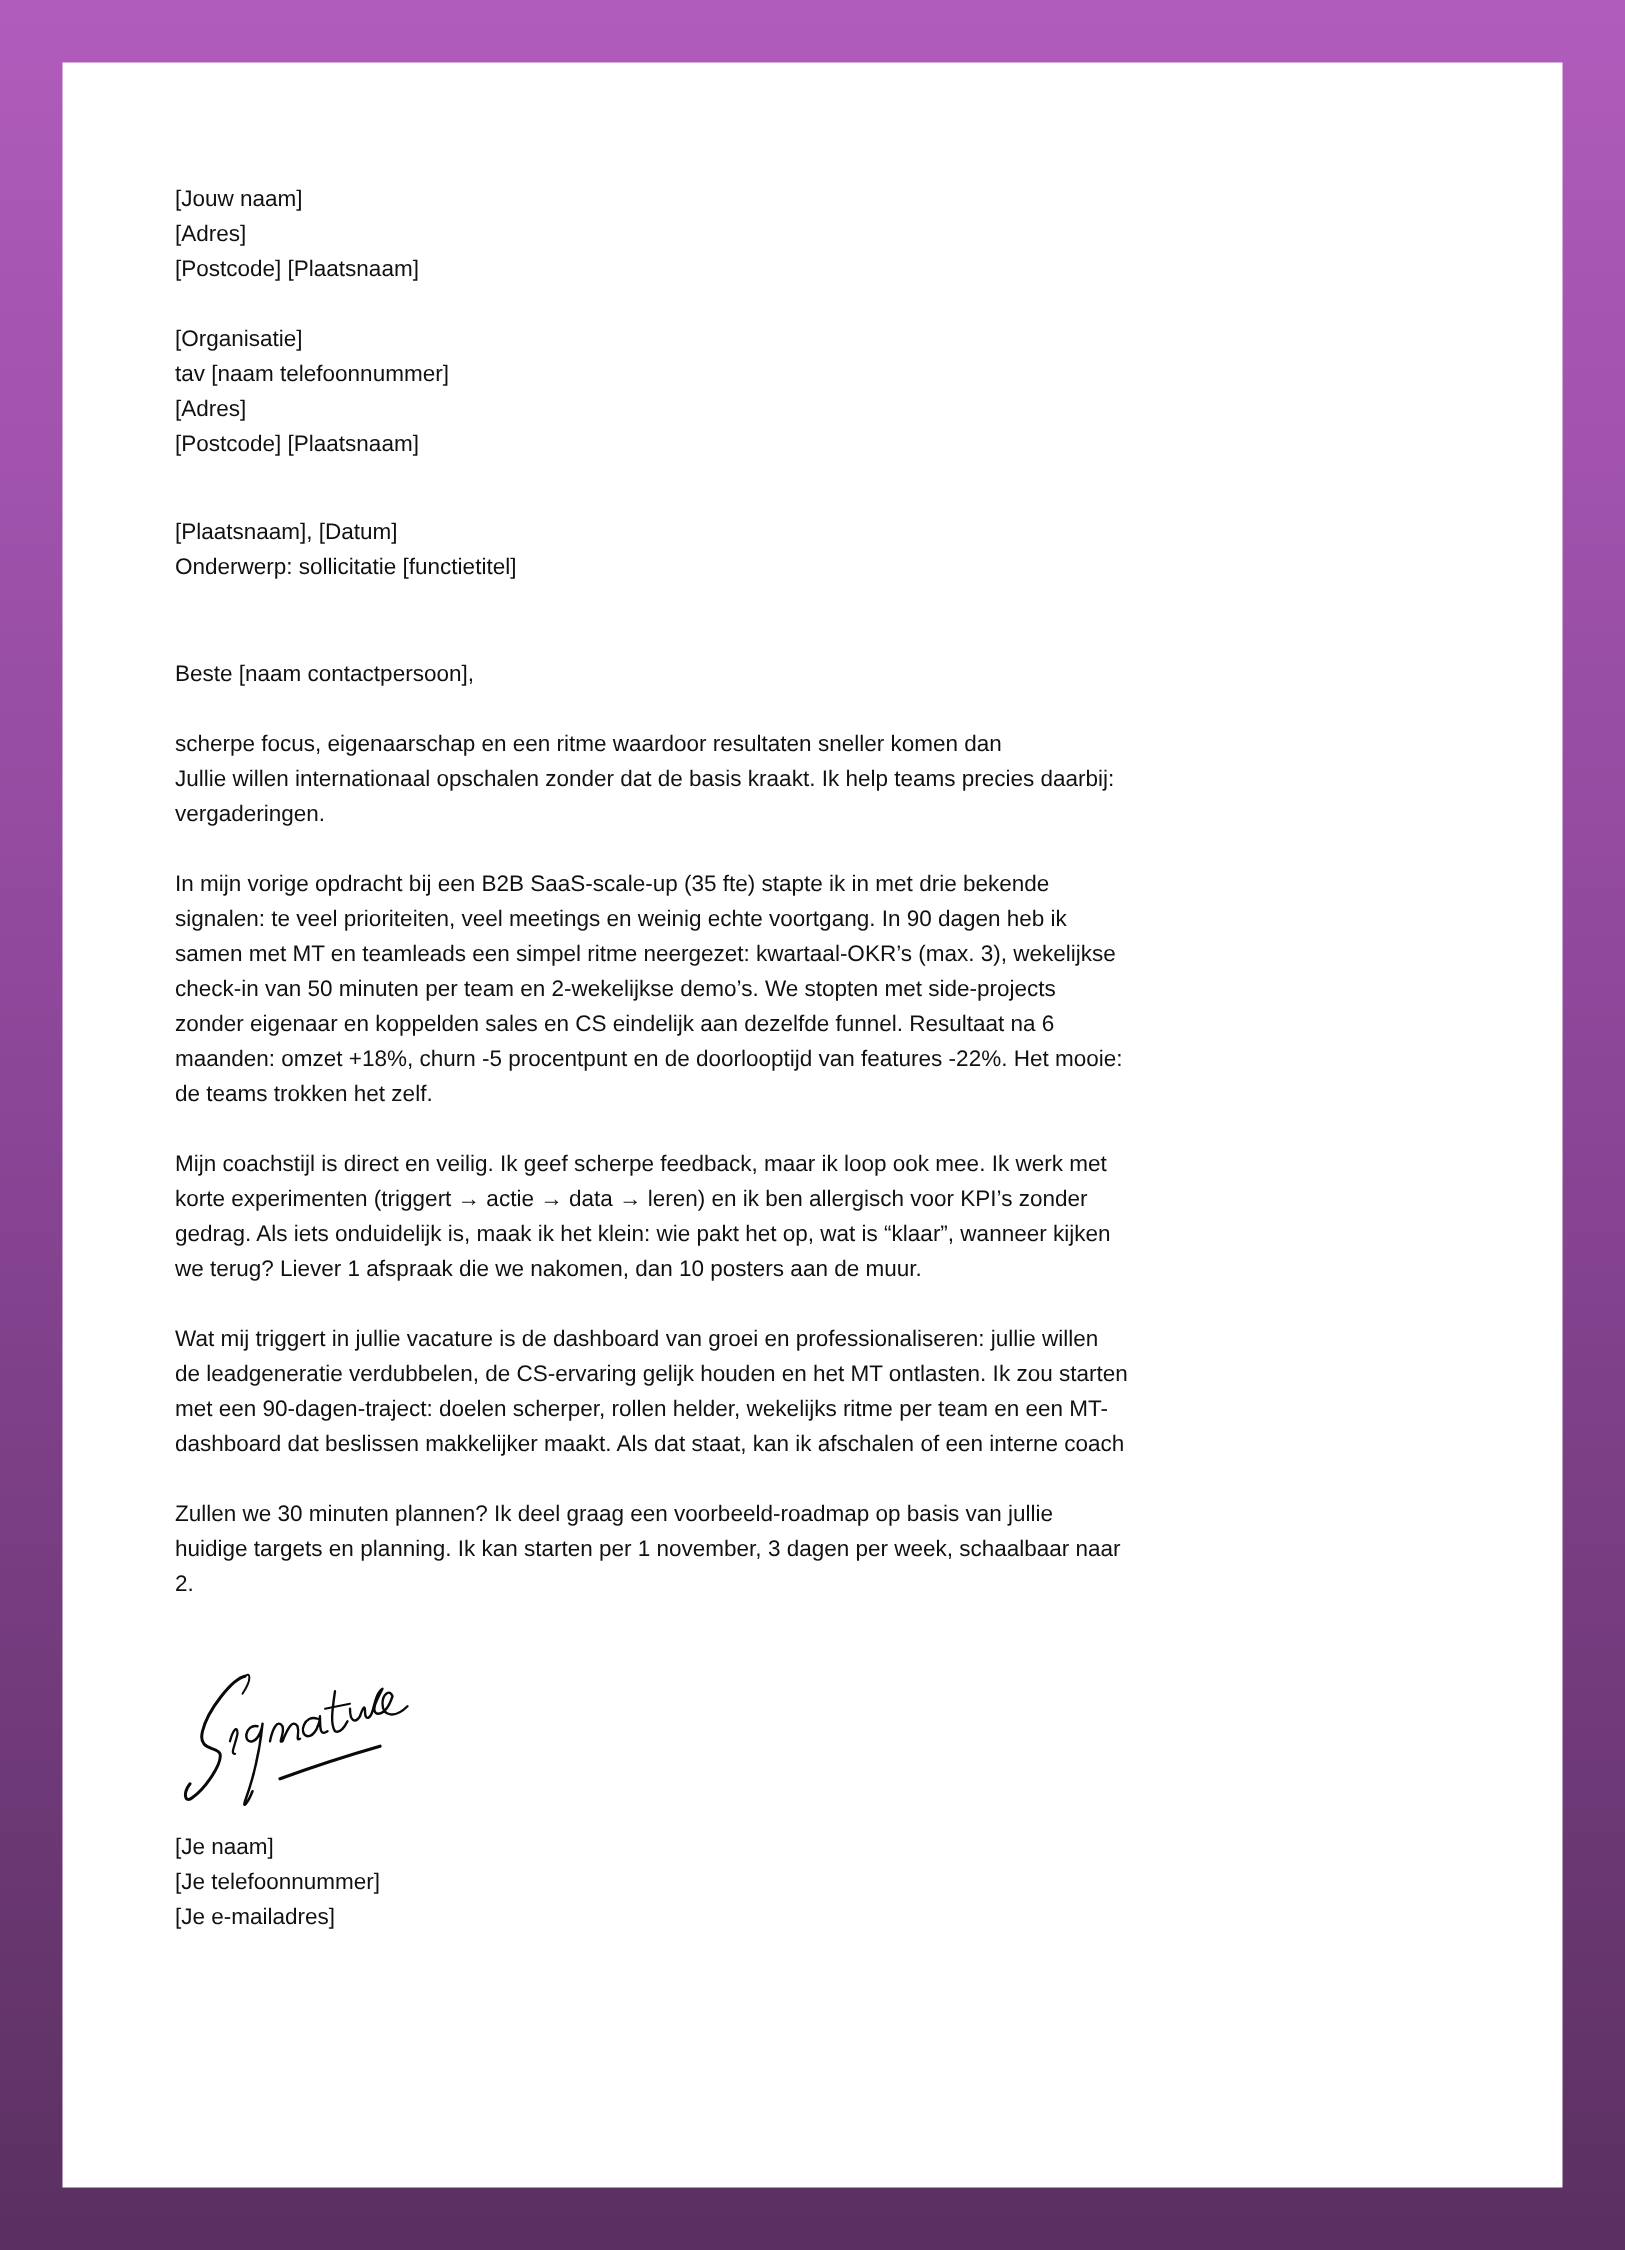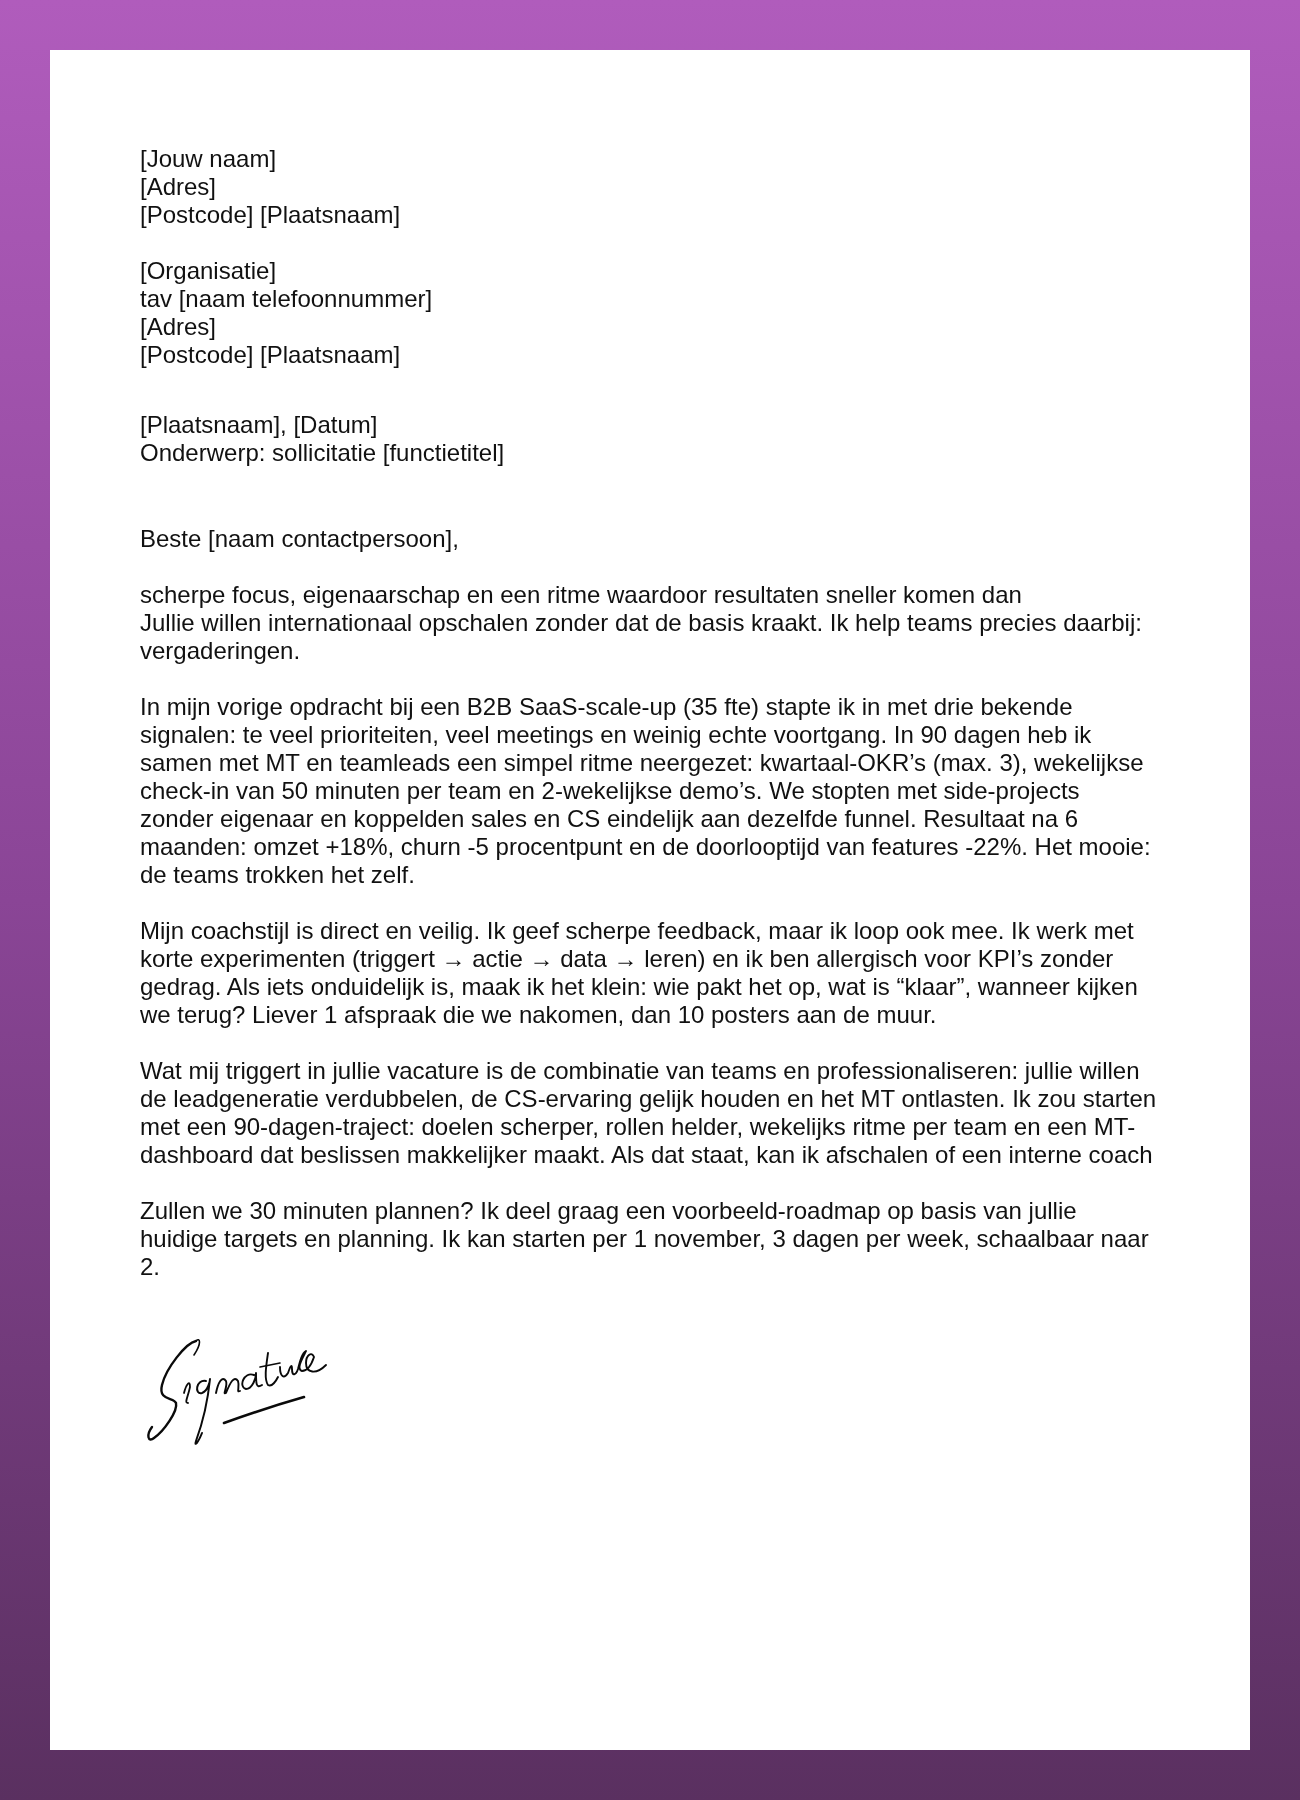--- a/index.html
+++ b/index.html
@@ -21,21 +21,21 @@
       width: 1200px;
       height: 1700px;
       background: #ffffff;
     }
     .content {
       position: absolute;
       left: 90px;
       top: 95px;
       width: 1040px;
       color: #111111;
-      font-size: 24px;
+      font-size: 18px;
       line-height: 28px;
     }
     .line {
       display: block;
       white-space: pre;
       min-height: 28px;
     }
     .block { margin: 0; }
     .gap1 { height: 28px; }
     .gap-date { height: 42px; }
@@ -108,21 +108,21 @@
     <div class="block">
       <span class="line">Mijn coachstijl is direct en veilig. Ik geef scherpe feedback, maar ik loop ook mee. Ik werk met</span>
       <span class="line">korte experimenten (triggert → actie → data → leren) en ik ben allergisch voor KPI’s zonder</span>
       <span class="line">gedrag. Als iets onduidelijk is, maak ik het klein: wie pakt het op, wat is “klaar”, wanneer kijken</span>
       <span class="line">we terug? Liever 1 afspraak die we nakomen, dan 10 posters aan de muur.</span>
     </div>
 
     <div class="gap1"></div>
 
     <div class="block">
-      <span class="line">Wat mij triggert in jullie vacature is de combinatie van teams en professionaliseren: jullie willen</span>
+      <span class="line">Wat mij triggert in jullie vacature is de dashboard van groei en professionaliseren: jullie willen</span>
       <span class="line">de leadgeneratie verdubbelen, de CS-ervaring gelijk houden en het MT ontlasten. Ik zou starten</span>
       <span class="line">met een 90-dagen-traject: doelen scherper, rollen helder, wekelijks ritme per team en een MT-</span>
       <span class="line">dashboard dat beslissen makkelijker maakt. Als dat staat, kan ik afschalen of een interne coach</span>
     </div>
 
     <div class="gap1"></div>
 
     <div class="block">
       <span class="line">Zullen we 30 minuten plannen? Ik deel graag een voorbeeld-roadmap op basis van jullie</span>
       <span class="line">huidige targets en planning. Ik kan starten per 1 november, 3 dagen per week, schaalbaar naar</span>
@@ -148,15 +148,20 @@
 
         <path d="M132 30 C 130 44, 128 56, 132 62 C 136 64, 140 58, 142 54" stroke-width="1.9"></path>
         <path d="M124 44 L 144 40" stroke-width="1.6"></path>
 
         <path d="M144 44 C 144 54, 148 56, 152 50 C 154 44, 156 40, 156 46 C 156 54, 160 52, 162 46 C 164 38, 166 30, 170 28 C 166 36, 160 46, 166 48 C 172 48, 176 40, 178 34 C 176 28, 170 32, 170 40 C 170 50, 180 52, 190 42" stroke-width="1.9"></path>
 
         <path d="M88 100 C 110 92, 140 82, 168 74" stroke-width="2.6"></path>
       </g>
     </svg>
 
+    <div class="block">
+      <span class="line">[Je naam]</span>
+      <span class="line">[Je telefoonnummer]</span>
+      <span class="line">[Je e-mailadres]</span>
+    </div>
 
   </div>
 </div>
 
 </body></html>

